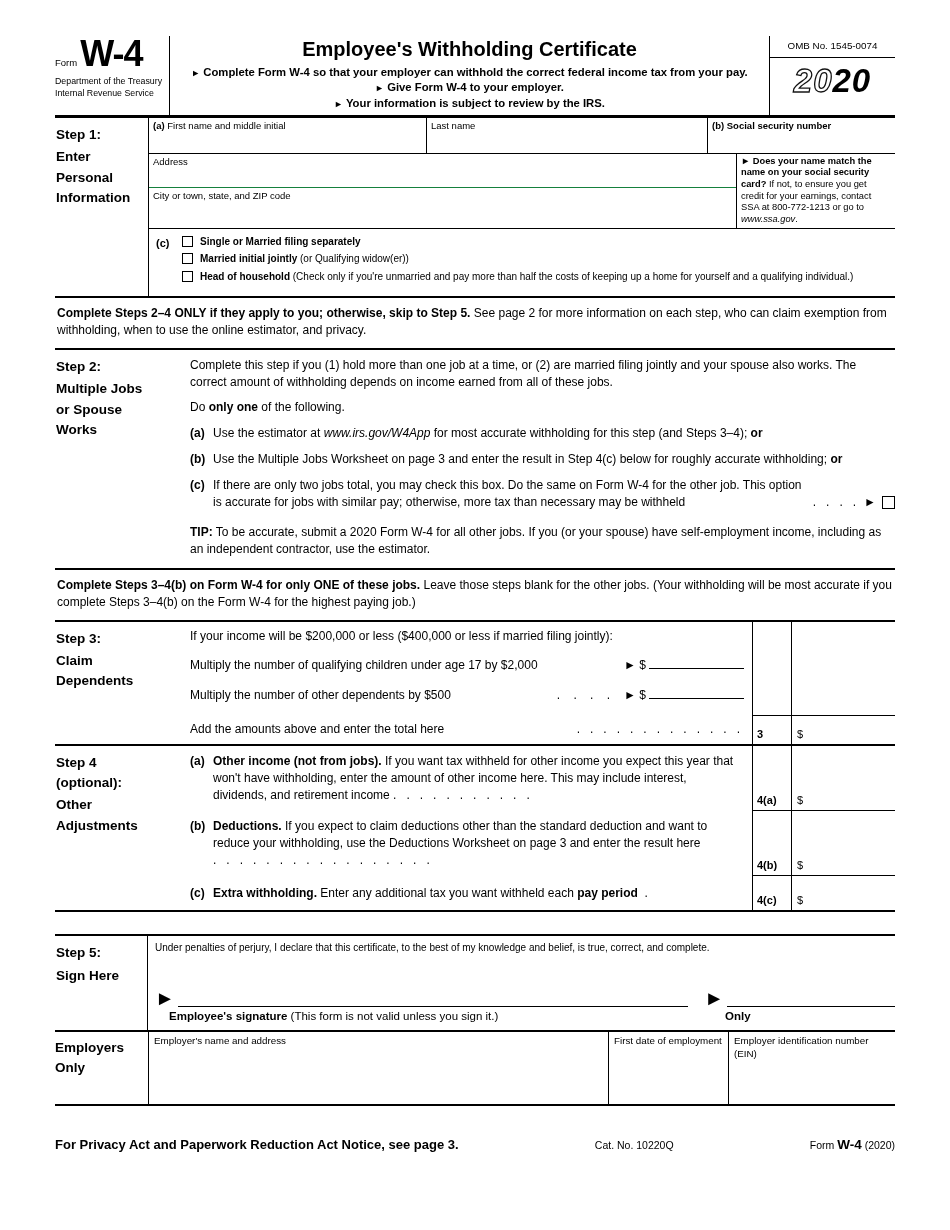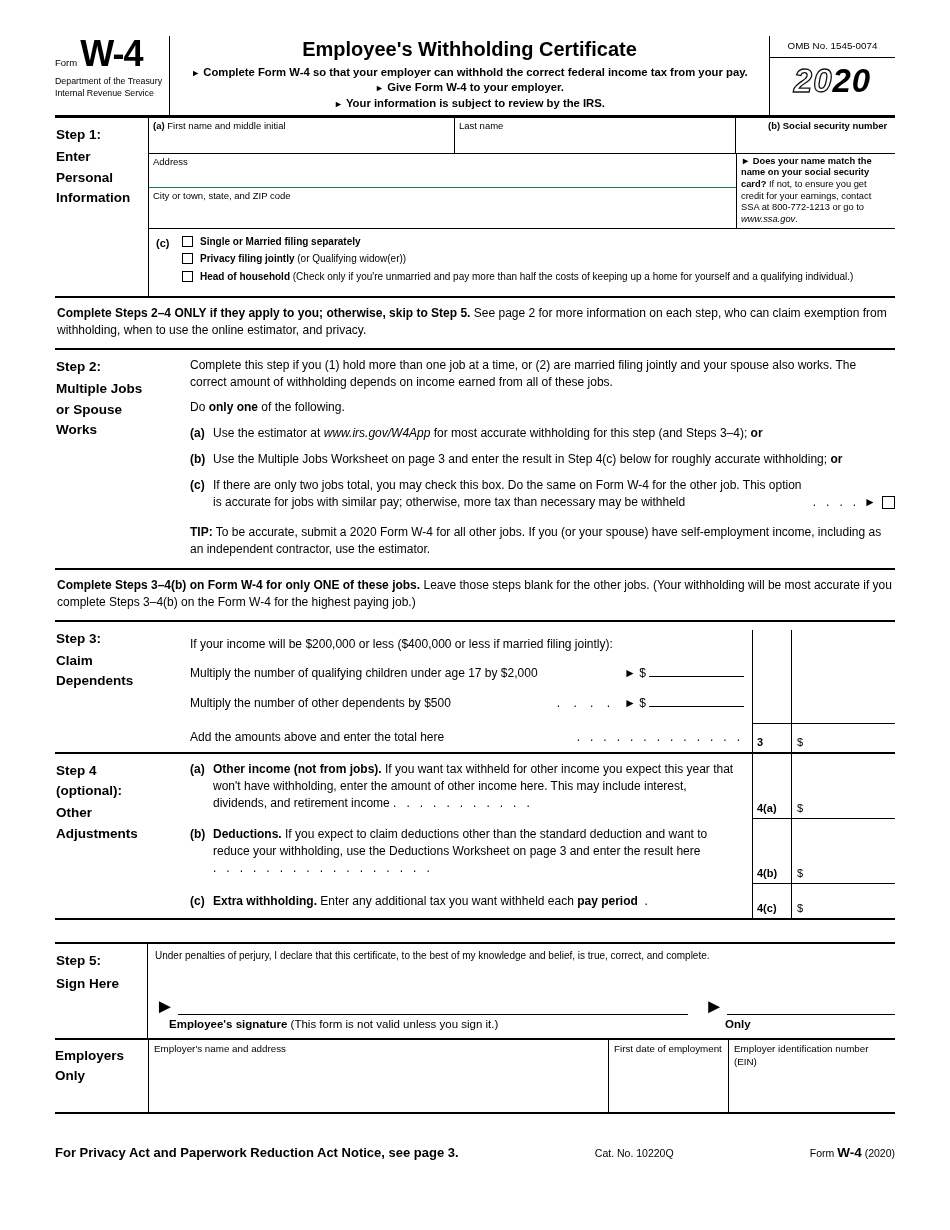--- a/index.html
+++ b/index.html
@@ -31,21 +31,21 @@
   .gap { height:22px; }
 
   
   .section { display:flex; align-items:stretch; }
   .label-col { width:93px; flex:none; padding:7px 2px 4px 1px; }
   .step-num { font-size:13.5px; font-weight:bold; line-height:1.45; }
   .step-title { font-size:13.5px; font-weight:bold; line-height:1.5; margin-top:3px; }
 
   
   .s1-right { flex:1; border-left:1px solid #000; display:flex; flex-direction:column; }
-  .s1-row1 { display:flex; border-bottom:1px solid #000; height:36px;gap:28px; }
+  .s1-row1 { display:flex; border-bottom:1px solid #000; height:36px; }
   .fld { font-size:9.5px; padding:2px 4px; }
   .s1-first { width:277px; flex:none; }
   .s1-last  { width:282px; flex:none; border-left:1px solid #000; border-right:1px solid #000; }
   .s1-ssn   { flex:1; font-weight:bold; }
   .s1-mid { display:flex; border-bottom:1px solid #000; }
   .s1-addr-col { width:587px; flex:none; display:flex; flex-direction:column; }
   .s1-address { height:34px; border-bottom:1px solid #15803d; }
   .s1-city { height:40px; }
   .s1-ssa { flex:1; border-left:1px solid #000; font-size:9.3px; line-height:1.25; padding:2px 4px; }
   .s1-c-row { display:flex; padding:7px 0 8px 7px; flex:1; }
@@ -177,21 +177,21 @@
       </div>
       <div class="s1-c-row">
         <span class="c-letter b">(c)</span>
         <div class="cb-list">
           <div class="cb-row">
             <span class="checkbox"></span>
             <span><span class="b">Single or Married filing separately</span><span></span></span>
           </div>
           <div class="cb-row">
             <span class="checkbox"></span>
-            <span><span class="b">Privacy filing jointly</span><span> (or Qualifying widow(er))</span></span>
+            <span><span class="b">Married initial jointly</span><span> (or Qualifying widow(er))</span></span>
           </div>
           <div class="cb-row">
             <span class="checkbox"></span>
             <span><span class="b">Head of household</span><span> (Check only if you're unmarried and pay more than half the costs of keeping up a home for yourself and a qualifying individual.)</span></span>
           </div>
         </div>
       </div>
     </div>
   </div>
 
@@ -250,21 +250,21 @@
   </div>
 
   <div class="rule"></div>
 
   <div class="section">
     <div class="label-col">
       <div class="step-num">Step 3:</div>
       <div class="step-title">Claim Dependents</div>
     </div>
     <div class="s34-right">
-      <div class="row34" style="padding-top:8px;">
+      <div class="row34" style="padding-top:0;">
         <div class="content34" style="padding-top:7px; padding-bottom:6px;">If your income will be $200,000 or less ($400,000 or less if married filing jointly):</div>
         <div class="numcol"></div>
         <div class="amtcol"></div>
       </div>
       <div class="row34">
         <div class="content34 s3-line" style="padding-top:8px; padding-bottom:10px;">
           <span>Multiply the number of qualifying children under age 17 by $2,000</span>
           <span class="entry"><span class="arrow-b">►</span> <span>$</span><span class="write-line"></span></span>
         </div>
         <div class="numcol"></div>

